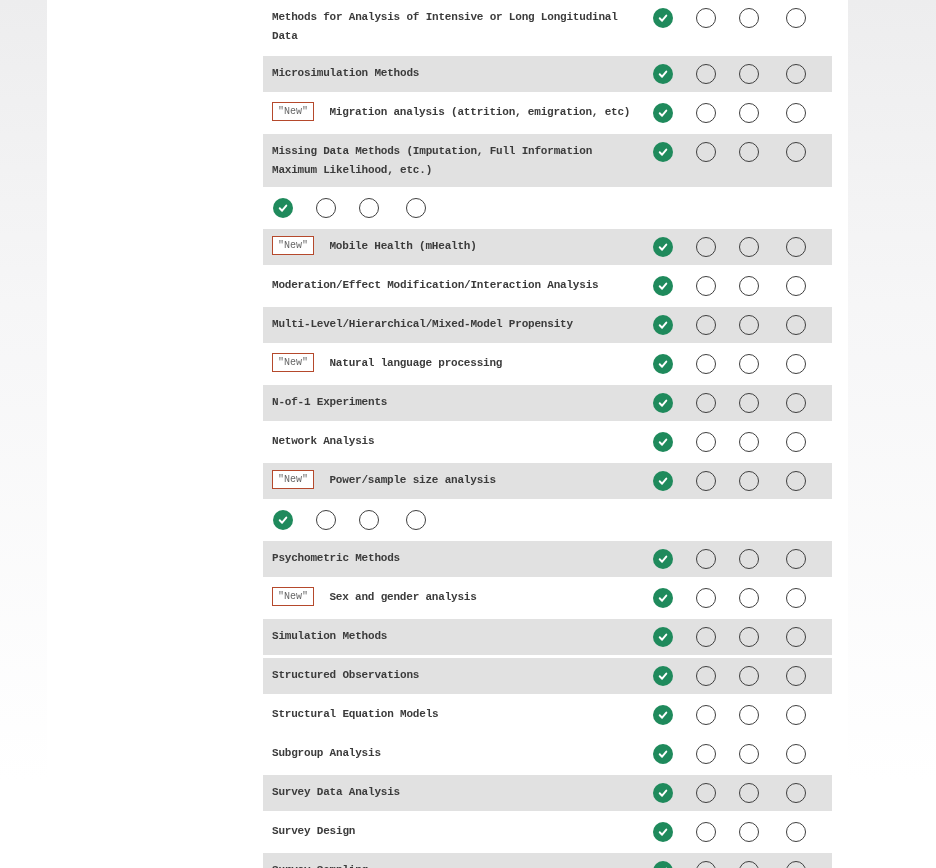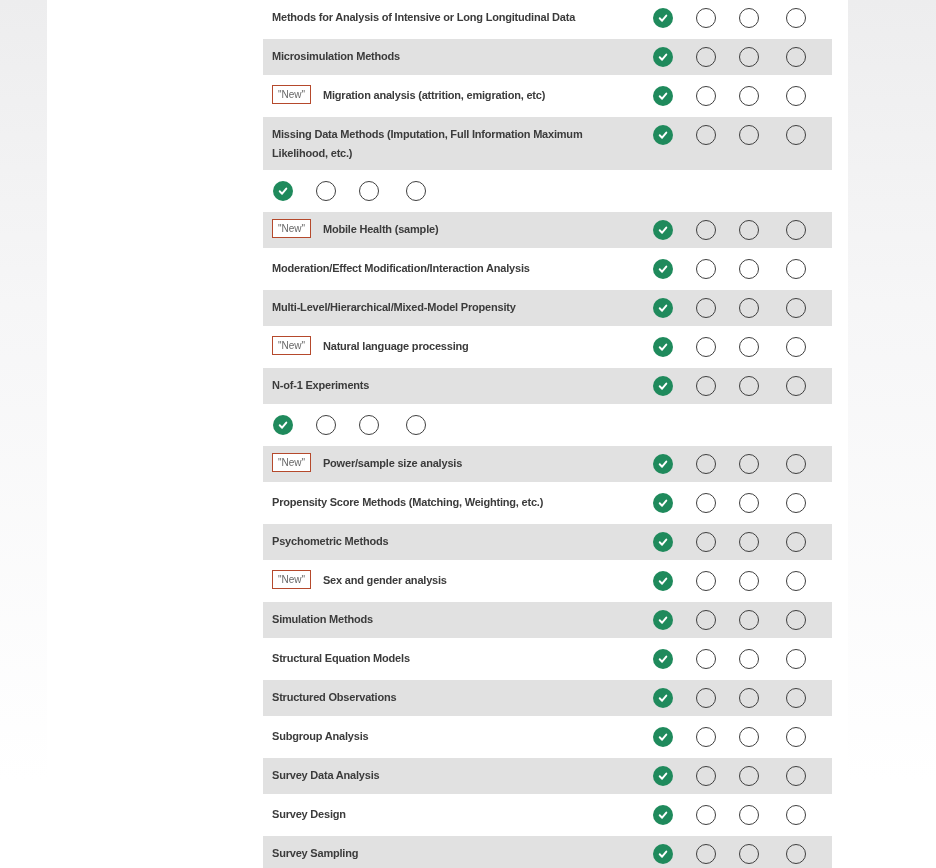--- a/index.html
+++ b/index.html
@@ -37,20 +37,21 @@
   }
   .label-cell {
     flex: 0 0 380px;
     box-sizing: border-box;
     padding: 8px 12px 7px 9px;
     line-height: 19px;
     font-size: 11px;
     font-weight: bold;
     letter-spacing: -0.2px;
     color: var(--label-color, #3b3b3b);
+    font-family: Liberation Mono, monospace;
   }
   .new-badge {
     display: inline-block;
     box-sizing: border-box;
     border: 1px solid var(--badge-border, #b5492c);
     background: #ffffff;
     color: var(--badge-text, #666666);
     font-weight: normal;
     font-size: 10px;
     letter-spacing: 0;
@@ -225,21 +226,21 @@
           </span>
           <span class="radio-cell">
             <span class="dot-empty"></span>
           </span>
         </div>
   </div>
 
   <div class="row alt">
     <div class="label-cell">
       <span class="new-badge">"New"</span>
-      <span class="row-label">Mobile Health (sample)</span>
+      <span class="row-label">Mobile Health (mHealth)</span>
     </div>
     <div class="radio-group">
           <span class="radio-cell">
             <span class="dot-selected">
               <svg width="12" height="12" viewBox="0 0 20 20">
                 <path d="M4.5 10.5l4 4 7-8.5" fill="none" stroke="#ffffff" stroke-width="3.2" stroke-linecap="round" stroke-linejoin="round"></path>
               </svg>
             </span>
           </span>
           <span class="radio-cell">
@@ -348,20 +349,24 @@
           <span class="radio-cell">
             <span class="dot-empty"></span>
           </span>
           <span class="radio-cell">
             <span class="dot-empty"></span>
           </span>
         </div>
   </div>
 
   <div class="row">
+    <div class="label-cell">
+      
+      <span class="row-label">Network Analysis</span>
+    </div>
     <div class="radio-group">
           <span class="radio-cell">
             <span class="dot-selected">
               <svg width="12" height="12" viewBox="0 0 20 20">
                 <path d="M4.5 10.5l4 4 7-8.5" fill="none" stroke="#ffffff" stroke-width="3.2" stroke-linecap="round" stroke-linejoin="round"></path>
               </svg>
             </span>
           </span>
           <span class="radio-cell">
             <span class="dot-empty"></span>
@@ -394,24 +399,20 @@
           <span class="radio-cell">
             <span class="dot-empty"></span>
           </span>
           <span class="radio-cell">
             <span class="dot-empty"></span>
           </span>
         </div>
   </div>
 
   <div class="row">
-    <div class="label-cell">
-      
-      <span class="row-label">Propensity Score Methods (Matching, Weighting, etc.)</span>
-    </div>
     <div class="radio-group">
           <span class="radio-cell">
             <span class="dot-selected">
               <svg width="12" height="12" viewBox="0 0 20 20">
                 <path d="M4.5 10.5l4 4 7-8.5" fill="none" stroke="#ffffff" stroke-width="3.2" stroke-linecap="round" stroke-linejoin="round"></path>
               </svg>
             </span>
           </span>
           <span class="radio-cell">
             <span class="dot-empty"></span>
@@ -493,49 +494,49 @@
           </span>
           <span class="radio-cell">
             <span class="dot-empty"></span>
           </span>
           <span class="radio-cell">
             <span class="dot-empty"></span>
           </span>
         </div>
   </div>
 
+  <div class="row alt">
+    <div class="label-cell">
+      
+      <span class="row-label">Structured Observations</span>
+    </div>
+    <div class="radio-group">
+          <span class="radio-cell">
+            <span class="dot-selected">
+              <svg width="12" height="12" viewBox="0 0 20 20">
+                <path d="M4.5 10.5l4 4 7-8.5" fill="none" stroke="#ffffff" stroke-width="3.2" stroke-linecap="round" stroke-linejoin="round"></path>
+              </svg>
+            </span>
+          </span>
+          <span class="radio-cell">
+            <span class="dot-empty"></span>
+          </span>
+          <span class="radio-cell">
+            <span class="dot-empty"></span>
+          </span>
+          <span class="radio-cell">
+            <span class="dot-empty"></span>
+          </span>
+        </div>
+  </div>
+
   <div class="row">
     <div class="label-cell">
       
       <span class="row-label">Structural Equation Models</span>
-    </div>
-    <div class="radio-group">
-          <span class="radio-cell">
-            <span class="dot-selected">
-              <svg width="12" height="12" viewBox="0 0 20 20">
-                <path d="M4.5 10.5l4 4 7-8.5" fill="none" stroke="#ffffff" stroke-width="3.2" stroke-linecap="round" stroke-linejoin="round"></path>
-              </svg>
-            </span>
-          </span>
-          <span class="radio-cell">
-            <span class="dot-empty"></span>
-          </span>
-          <span class="radio-cell">
-            <span class="dot-empty"></span>
-          </span>
-          <span class="radio-cell">
-            <span class="dot-empty"></span>
-          </span>
-        </div>
-  </div>
-
-  <div class="row alt">
-    <div class="label-cell">
-      
-      <span class="row-label">Structured Observations</span>
     </div>
     <div class="radio-group">
           <span class="radio-cell">
             <span class="dot-selected">
               <svg width="12" height="12" viewBox="0 0 20 20">
                 <path d="M4.5 10.5l4 4 7-8.5" fill="none" stroke="#ffffff" stroke-width="3.2" stroke-linecap="round" stroke-linejoin="round"></path>
               </svg>
             </span>
           </span>
           <span class="radio-cell">

